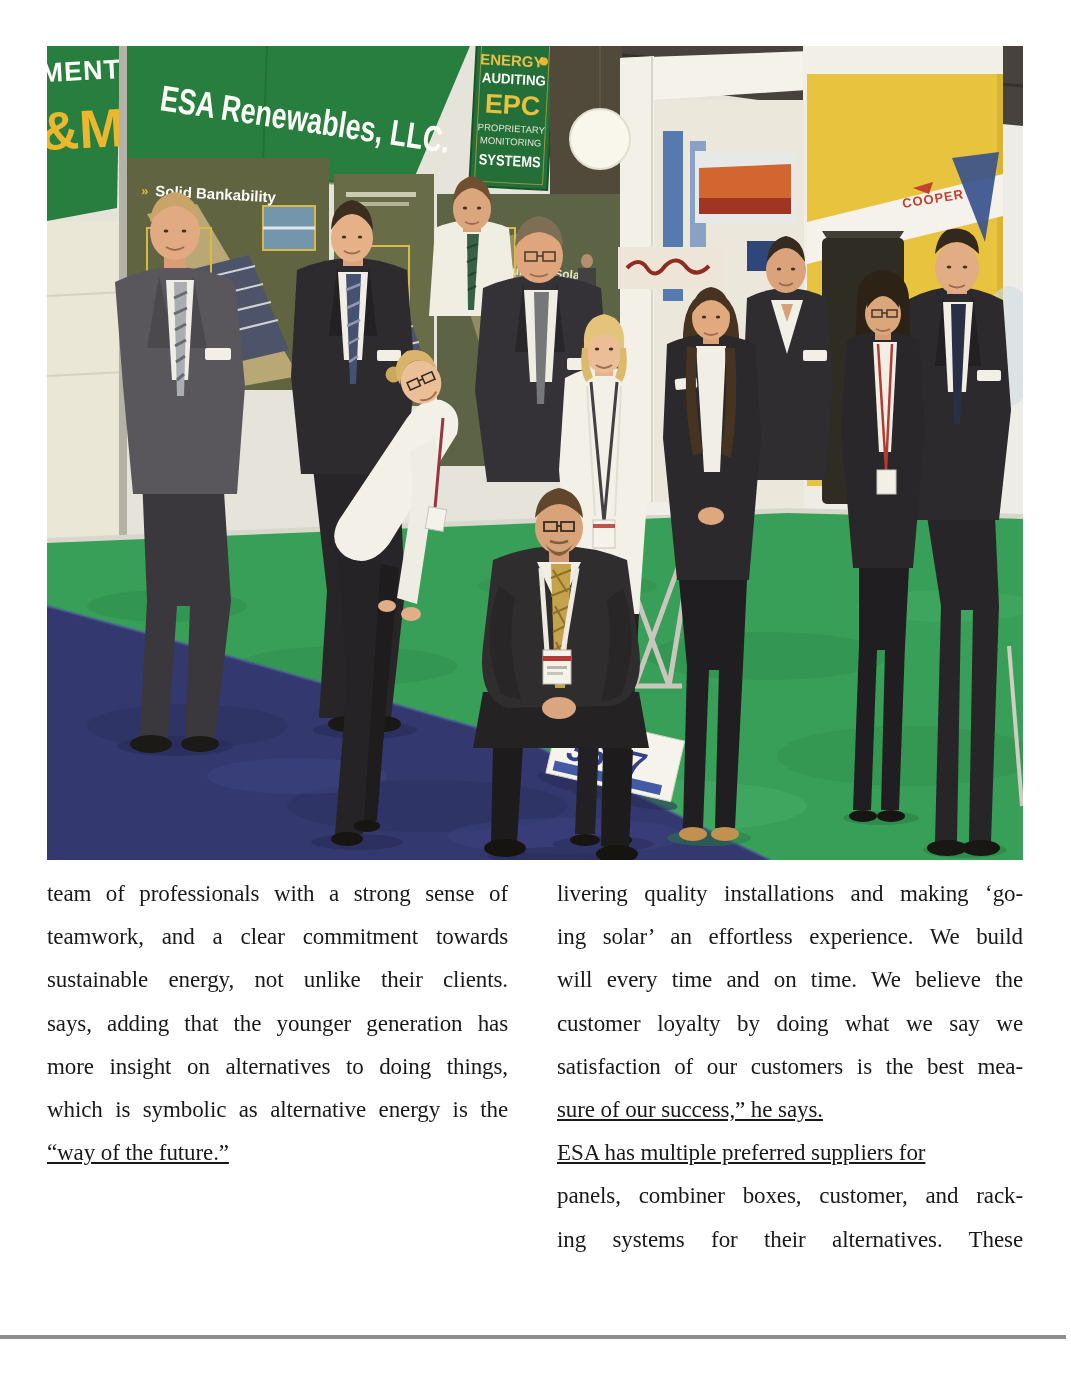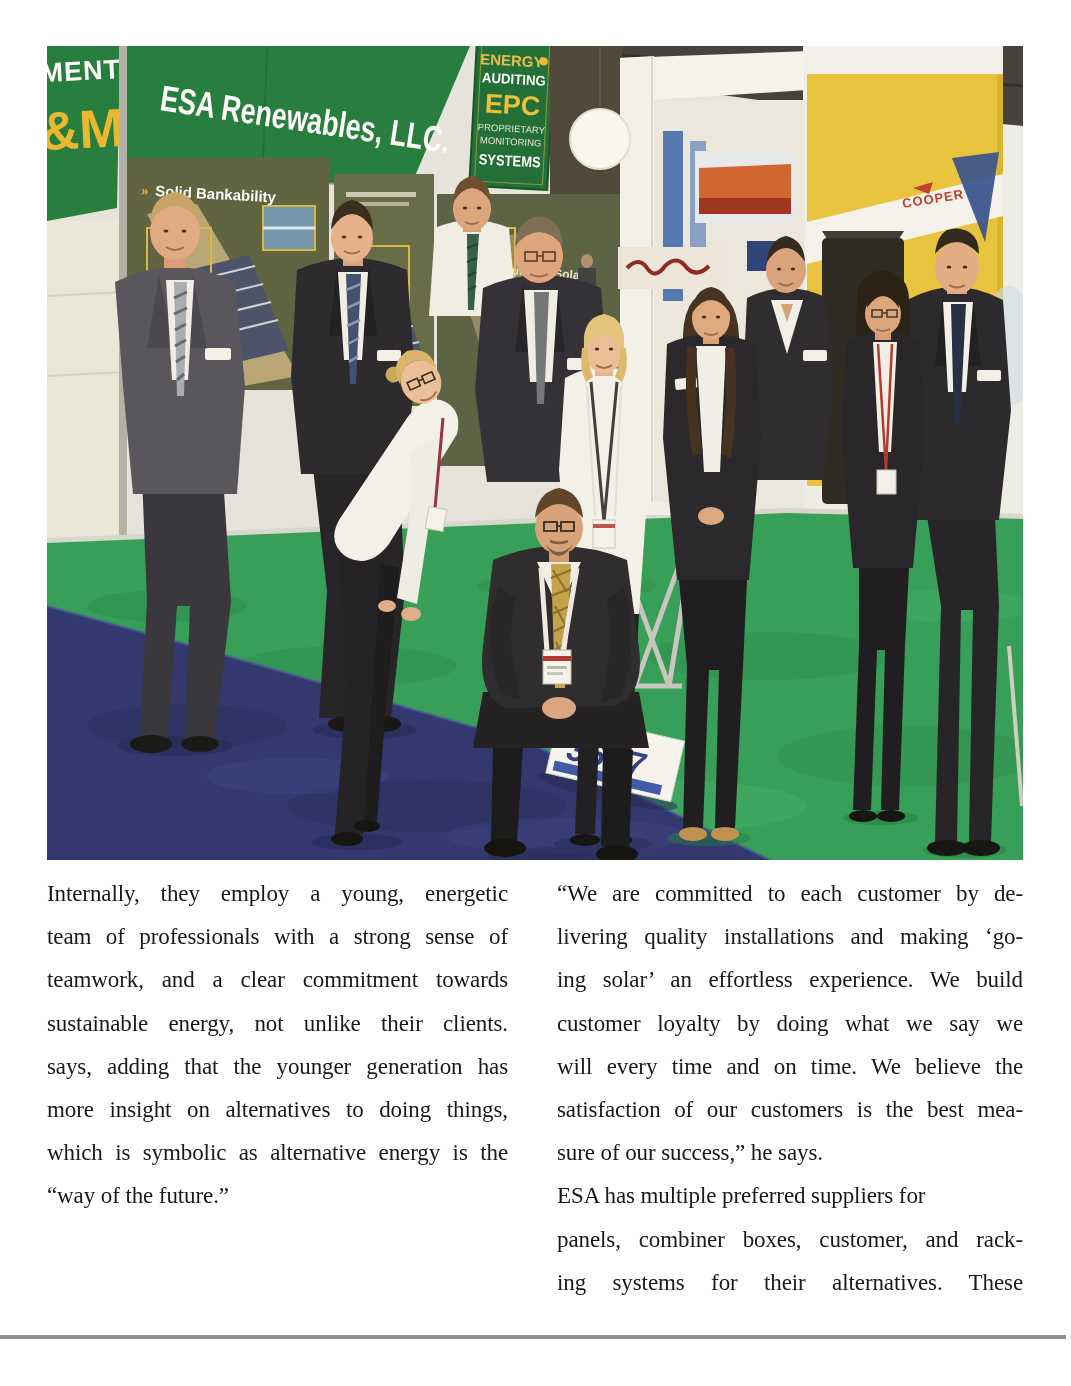--- a/index.html
+++ b/index.html
@@ -26,21 +26,21 @@
   .col{position:absolute;top:872px;}
   .col-left{left:47px;width:461px;}
   .col-right{left:557px;width:466px;}
   .text-line{
     font-family:"Liberation Serif",serif;
     font-size:23px;line-height:43.2px;letter-spacing:-0.1px;
     color:var(--article-text);
     text-align:justify;text-align-last:justify;
     white-space:normal;
   }
-  .text-line.ragged{text-align:center;text-align-last:left;}
+  .text-line.ragged{text-align:center;text-align-last:left;text-decoration:underline;}
   .divider{
     position:absolute;left:0;top:1335px;width:1066px;height:4px;
     background:var(--divider-gray);
   }
 </style>
 </head>
 <body>
 
 <div class="page">
 
@@ -421,35 +421,33 @@
         <path d="M553,0 L553,64" stroke="#55524c" stroke-width="2" fill="none"></path>
         <circle cx="553" cy="93" r="30" fill="#fbfaf4"></circle>
         <circle cx="553" cy="93" r="30" fill="none" stroke="#e4e2d4" stroke-width="2"></circle>
       </g>
 
       <rect x="0" y="0" width="976" height="814" fill="#e0b36a" opacity="0.05"></rect>
     </svg>
   </div>
 
   <div class="col col-left">
-      <div class="text-line">Internally, they employ a young, energetic</div>
       <div class="text-line">team of professionals with a strong sense of</div>
       <div class="text-line">teamwork, and a clear commitment towards</div>
       <div class="text-line">sustainable energy, not unlike their clients.</div>
       <div class="text-line">says, adding that the younger generation has</div>
       <div class="text-line">more insight on alternatives to doing things,</div>
       <div class="text-line">which is symbolic as alternative energy is the</div>
       <div class="text-line ragged">“way of the future.”</div>
     </div>
   <div class="col col-right">
-      <div class="text-line">“We are committed to each customer by de-</div>
       <div class="text-line">livering quality installations and making ‘go-</div>
       <div class="text-line">ing solar’ an effortless experience. We build</div>
+      <div class="text-line">will every time and on time. We believe the</div>
       <div class="text-line">customer loyalty by doing what we say we</div>
-      <div class="text-line">will every time and on time. We believe the</div>
       <div class="text-line">satisfaction of our customers is the best mea-</div>
       <div class="text-line ragged">sure of our success,” he says.</div>
       <div class="text-line ragged">ESA has multiple preferred suppliers for</div>
       <div class="text-line">panels, combiner boxes, customer, and rack-</div>
       <div class="text-line">ing systems for their alternatives. These</div>
     </div>
 
   <div class="divider"></div>
 
 </div>

